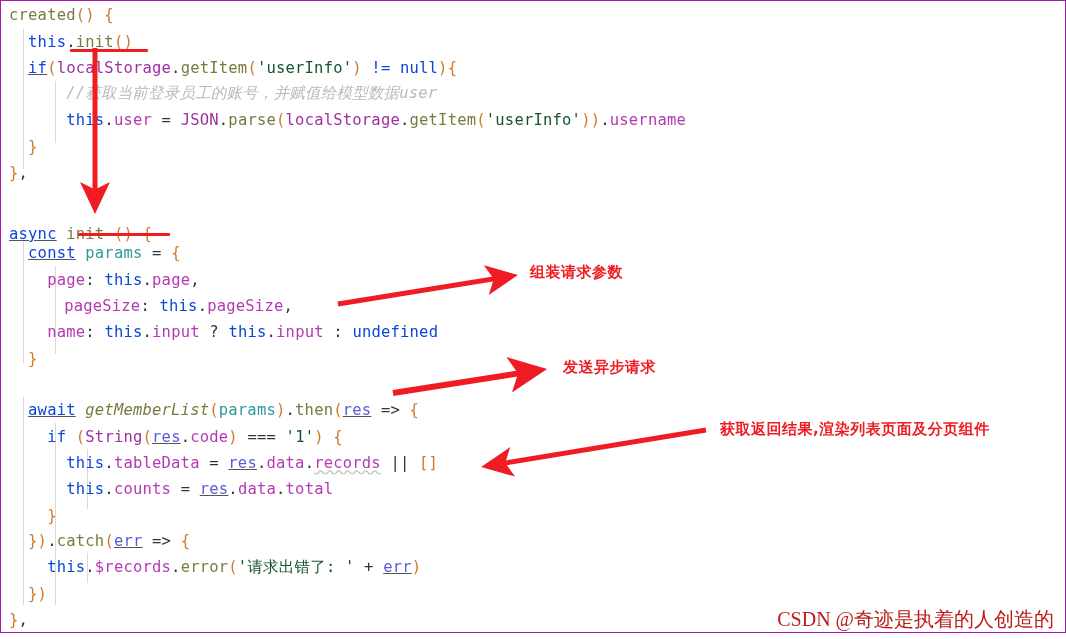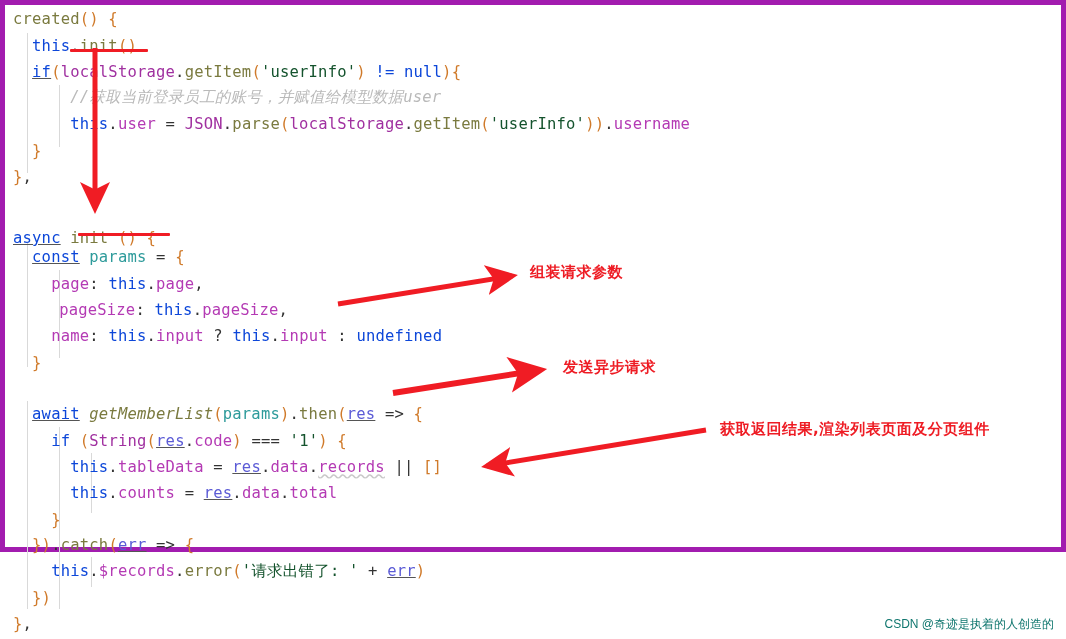--- a/index.html
+++ b/index.html
@@ -15,23 +15,23 @@
     overflow: hidden;
     font-family: "DejaVu Sans Mono", "Liberation Mono", monospace;
   }
 
   
   .code-panel {
     position: absolute;
     left: 0;
     top: 0;
     width: 1066px;
-    height: 552px;
+    height: 633px;
     background: #ffffff;
-    border: 5px solid #a21caf;
+    border: 1px solid #a21caf;
     box-sizing: border-box;
   }
 
   .code-area {
     position: absolute;
     left: 0;
     top: 0;
     width: 1066px;
     height: 633px;
   }
@@ -95,23 +95,23 @@
     width: 1066px;
     height: 639px;
     pointer-events: none;
   }
 
   
   .watermark {
     position: absolute;
     right: 12px;
     bottom: 6px;
-    color: #0f766e;
-    font-family: Liberation Sans, sans-serif;
-    font-size: 12px;
+    color: #b91c1c;
+    font-family: Liberation Serif, serif;
+    font-size: 20px;
     white-space: nowrap;
   }
 </style>
 </head>
 <body>
 
 <div id="screenshot">
 
   <div class="code-panel">
     <div class="code-area">
@@ -138,21 +138,21 @@
       <div class="line" style="top:137px; left:8px;">  <span class="t-paren">}</span></div>
 
       <div class="line" style="top:163px; left:8px;"><span class="t-paren">}</span><span class="t-punct">,</span></div>
 
       <div class="line" style="top:216px; left:8px;margin-top:8px;"><span class="t-kw u-solid">async</span> <span class="t-fn">init</span> <span class="t-paren">()</span> <span class="t-paren">{</span></div>
 
       <div class="line" style="top:243px; left:8px;">  <span class="t-kw u-solid">const</span> <span class="t-param">params</span> <span class="t-punct">=</span> <span class="t-paren">{</span></div>
 
       <div class="line" style="top:270px; left:8px;">    <span class="t-prop">page</span><span class="t-punct">:</span> <span class="t-kw">this</span><span class="t-punct">.</span><span class="t-prop">page</span><span class="t-punct">,</span></div>
 
-      <div class="line" style="top:296px; left:16px;text-align:center;">    <span class="t-prop">pageSize</span><span class="t-punct">:</span> <span class="t-kw">this</span><span class="t-punct">.</span><span class="t-prop">pageSize</span><span class="t-punct">,</span></div>
+      <div class="line" style="top:296px; left:25px;text-align:center;">    <span class="t-prop">pageSize</span><span class="t-punct">:</span> <span class="t-kw">this</span><span class="t-punct">.</span><span class="t-prop">pageSize</span><span class="t-punct">,</span></div>
 
       <div class="line" style="top:322px; left:8px;">    <span class="t-prop">name</span><span class="t-punct">:</span> <span class="t-kw">this</span><span class="t-punct">.</span><span class="t-prop">input</span> <span class="t-punct">?</span> <span class="t-kw">this</span><span class="t-punct">.</span><span class="t-prop">input</span> <span class="t-punct">:</span> <span class="t-kw">undefined</span></div>
 
       <div class="line" style="top:349px; left:8px;">  <span class="t-paren">}</span></div>
 
       <div class="line" style="top:400px; left:8px;">  <span class="t-kw u-solid">await</span> <span class="t-fn t-italic">getMemberList</span><span class="t-paren">(</span><span class="t-param">params</span><span class="t-paren">)</span><span class="t-punct">.</span><span class="t-fn">then</span><span class="t-paren">(</span><span class="t-var u-solid">res</span> <span class="t-punct">=&gt;</span> <span class="t-paren">{</span></div>
 
       <div class="line" style="top:427px; left:8px;">    <span class="t-kw">if</span> <span class="t-paren">(</span><span class="t-obj">String</span><span class="t-paren">(</span><span class="t-var u-solid">res</span><span class="t-punct">.</span><span class="t-prop">code</span><span class="t-paren">)</span> <span class="t-punct">===</span> <span class="t-str">'1'</span><span class="t-paren">)</span> <span class="t-paren">{</span></div>
 
       <div class="line" style="top:453px; left:8px;">      <span class="t-kw">this</span><span class="t-punct">.</span><span class="t-prop">tableData</span> <span class="t-punct">=</span> <span class="t-var u-solid">res</span><span class="t-punct">.</span><span class="t-prop">data</span><span class="t-punct">.</span><span class="t-prop u-wavy">records</span> <span class="t-punct">||</span> <span class="t-paren">[]</span></div>

